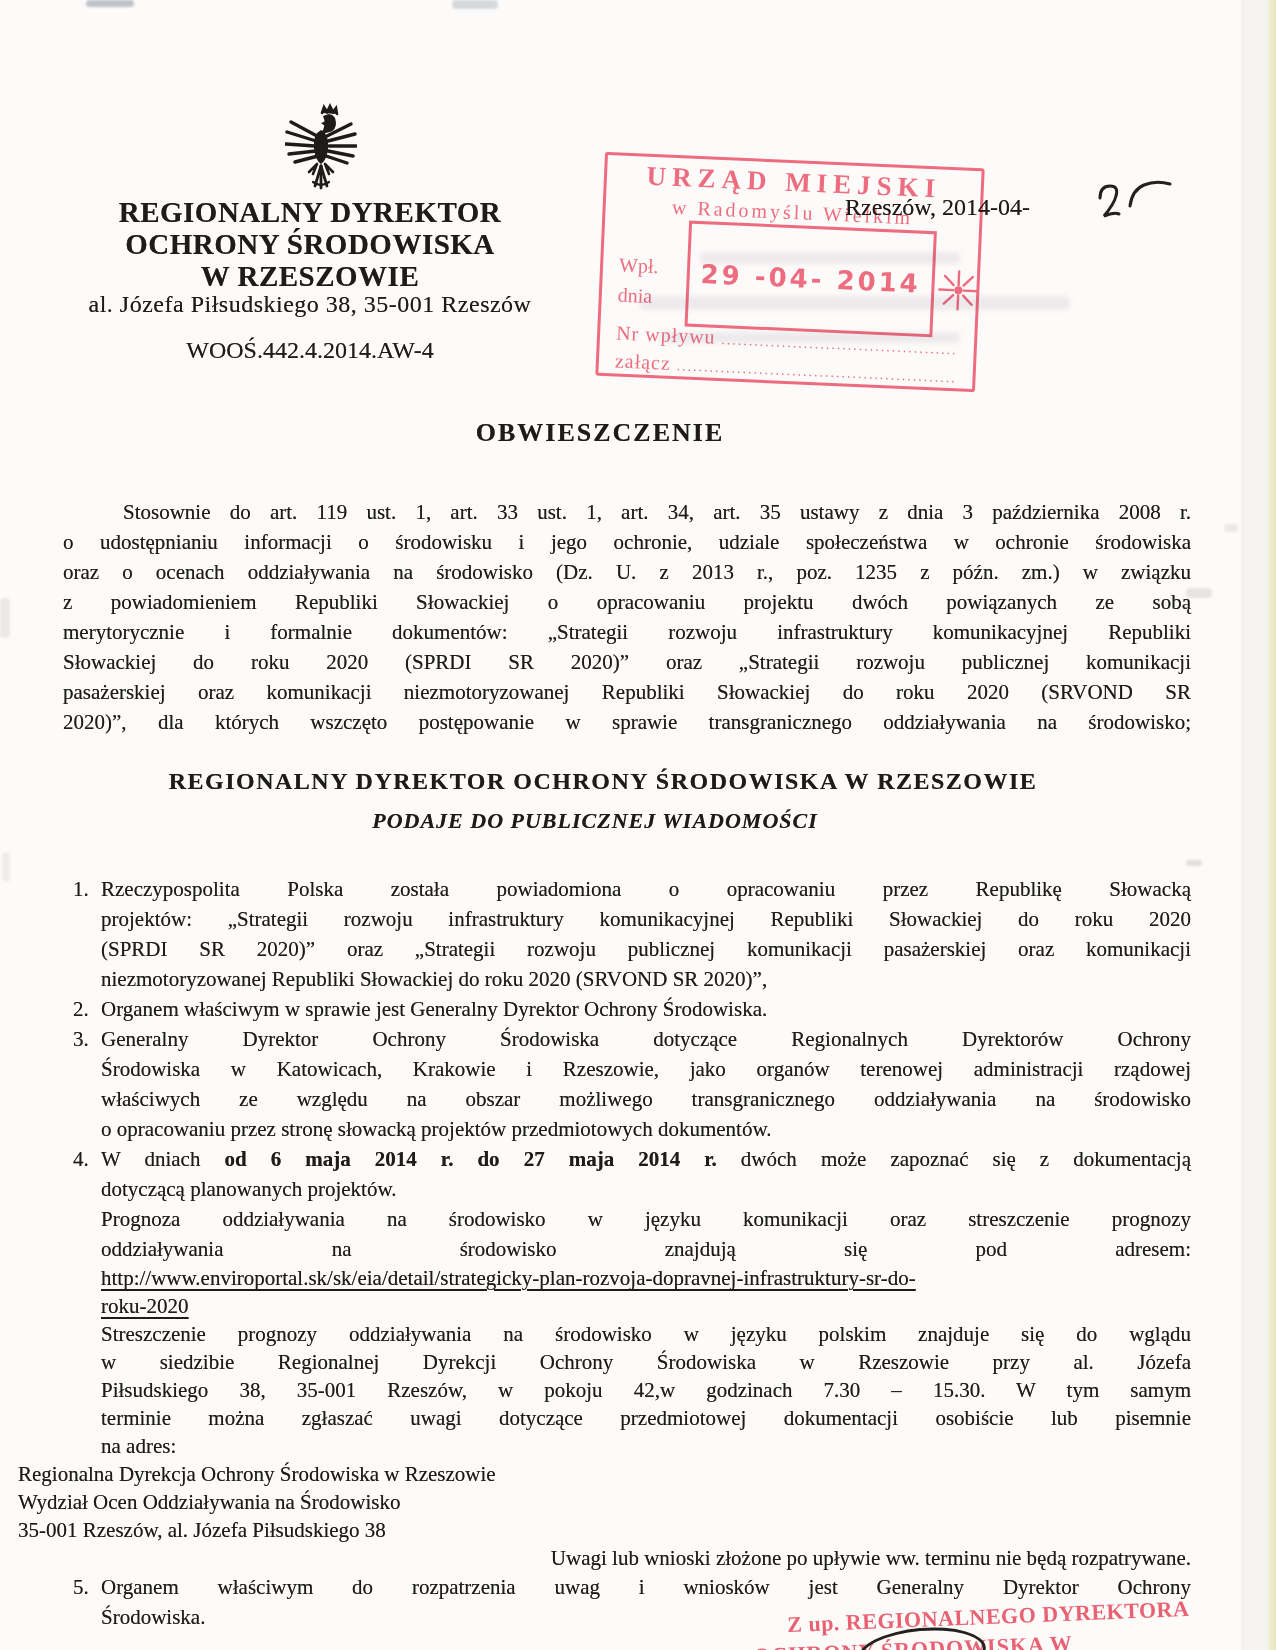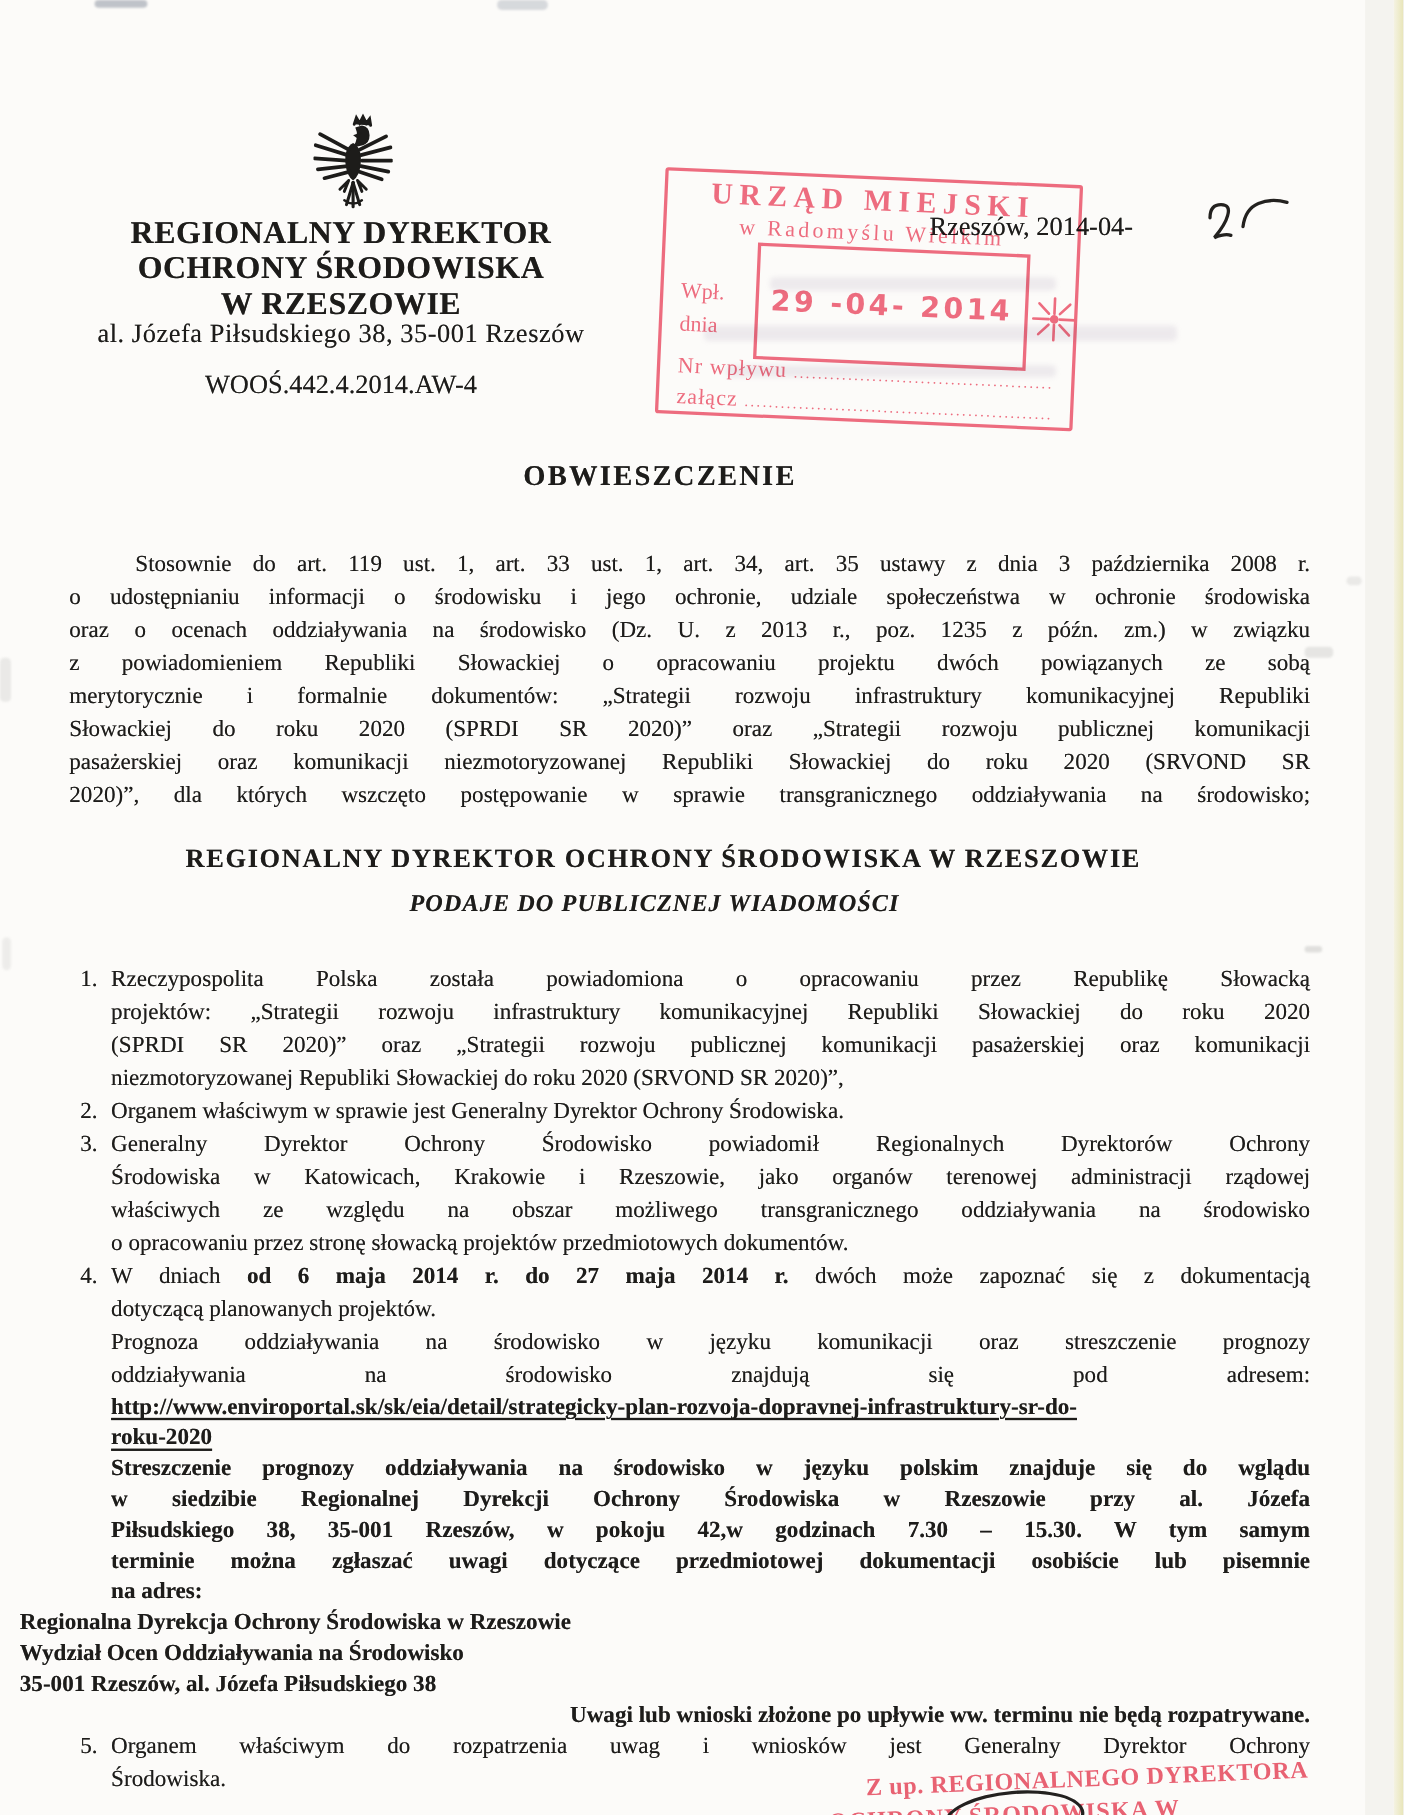--- a/index.html
+++ b/index.html
@@ -50,21 +50,21 @@
   .intro{ position:absolute; left:63px; top:497px; width:1128px; font-size:21px; line-height:30px; }
   .intro .line:first-child{ text-indent:60px; }
   .h2{ position:absolute; left:63px; top:768px; width:1128px; text-align:center;
     transform:translateX(-24px); font-weight:bold; font-size:24px; letter-spacing:1.5px; }
   .h3{ position:absolute; left:63px; top:808px; width:1128px; text-align:center;
     transform:translateX(-32px); font-weight:bold; font-size:22px; letter-spacing:1px;font-style:italic; }
   .list{ position:absolute; left:63px; top:874px; width:1128px; font-size:21px; line-height:30px; }
   .item{ position:relative; padding-left:38px; }
   .num{ position:absolute; left:10px; top:0; }
   .sub{ padding-left:38px; }
-  .lh28{ line-height:28px;font-weight:bold; }
+  .lh28{ line-height:28px; }
   .line{ text-align:left; }
   .jl{ text-align:justify; text-align-last:justify; }
   .u .line{ text-decoration:underline; text-underline-offset:4px; text-decoration-thickness:1.5px; }
   .centerblk{ text-align:center; transform:translateX(-45px); }
   .noteline{ padding-left:20px;text-align:right; }
   b{ font-weight:bold; }
   
   .fstamp{ position:absolute; left:790px; top:1612px; width:420px;
     transform:rotate(-2.3deg); transform-origin:0 100%;
     color:#ea5a6e; font-weight:bold; font-size:22px; letter-spacing:.5px;
@@ -207,21 +207,21 @@
     <div class="item">
       <span class="num">2.</span>
       <div>
           <div class="line">Organem właściwym w sprawie jest Generalny Dyrektor Ochrony Środowiska.</div>
         </div>
     </div>
 
     <div class="item">
       <span class="num">3.</span>
       <div>
-          <div class="line jl">Generalny Dyrektor Ochrony Środowisko powiadomił Regionalnych Dyrektorów Ochrony</div>
+          <div class="line jl">Generalny Dyrektor Ochrony Środowiska dotyczące Regionalnych Dyrektorów Ochrony</div>
           <div class="line jl">Środowiska w Katowicach, Krakowie i Rzeszowie, jako organów terenowej administracji rządowej</div>
           <div class="line jl">właściwych ze względu na obszar możliwego transgranicznego oddziaływania na środowisko</div>
           <div class="line">o opracowaniu przez stronę słowacką projektów przedmiotowych dokumentów.</div>
         </div>
     </div>
 
     <div class="item">
       <span class="num">4.</span>
       <div class="line jl">
         <span>W dniach </span><b>od 6 maja 2014 r. do 27 maja 2014 r.</b><span> dwóch może zapoznać się z dokumentacją</span>

